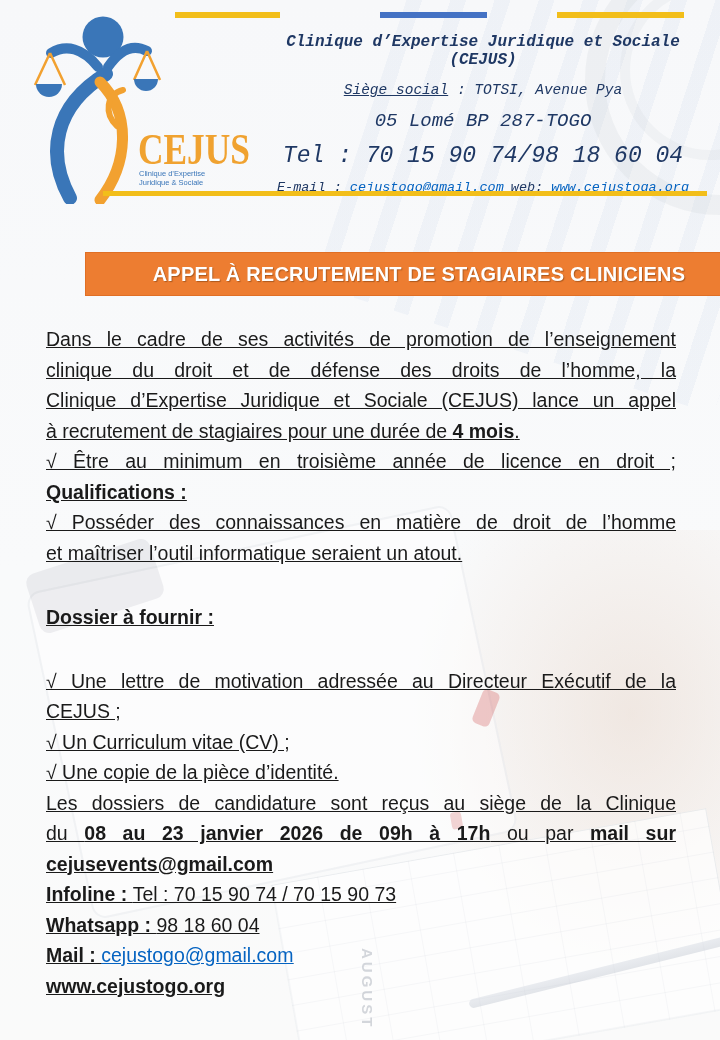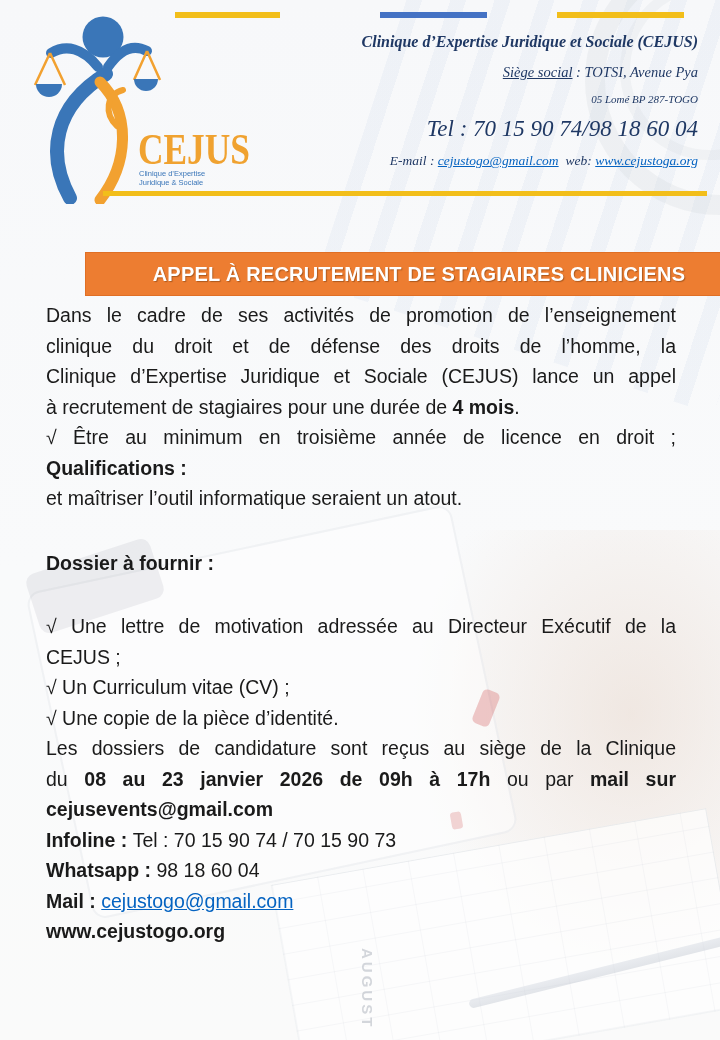--- a/index.html
+++ b/index.html
@@ -38,40 +38,40 @@
   .bg-red2{left:451px;top:812px;width:11px;height:17px;transform:rotate(-10deg);
     background:rgba(205,70,70,0.22);border-radius:3px;}
   
   .topbar{position:absolute;height:6px;top:12px;}
   .topbar.gold1{left:175px;width:105px;background:#F2BE1A;}
   .topbar.blue {left:380px;width:107px;background:#4472C4;}
   .topbar.gold2{left:557px;width:127px;background:#F2BE1A;}
   
   #logo{position:absolute;left:26px;top:6px;}
   
-  #letterhead{position:absolute;top:33px;right:22px;width:430px;text-align:right;
-    font-family:Liberation Serif, serif;font-style:italic;color:#1F3864;}
+  #letterhead{position:absolute;top:33px;right:22px;width:430px;text-align:center;
+    font-family:Liberation Mono, monospace;font-style:italic;color:#1F3864;}
   .lh-org{font-size:16px;font-weight:bold;margin-bottom:13px;}
   .lh-addr{font-size:14.5px;margin-bottom:12px;}
-  .lh-addr2{font-size:11px;margin-bottom:11px;}
+  .lh-addr2{font-size:19px;margin-bottom:11px;}
   .lh-tel{font-size:23px;margin-bottom:11px;}
   .lh-mail{font-size:13.5px;}
   .u{text-decoration:underline;}
   .lnk{color:#0563C1;text-decoration:underline;margin-top:48px;}
   .weblabel{margin-left:7px;}
   .gold-rule{position:absolute;left:103px;top:191px;width:604px;height:5px;background:#F2BE1A;}
   
   #banner{position:absolute;left:85px;top:252px;width:668px;height:44px;
     background:#ED7D31;border:1px solid #E06F25;box-sizing:border-box;
     display:flex;align-items:center;justify-content:center;}
   #banner span{color:#fff;font-weight:bold;font-size:20px;letter-spacing:.2px;
     text-shadow:1px 1px 1px rgba(120,60,15,.55);white-space:nowrap;}
   
-  #bodytext{position:absolute;left:46px;top:300px;width:630px;
-    font-size:19.5px;line-height:30.5px;color:#1a1a1a;}
+  #bodytext{position:absolute;left:46px;top:324px;width:630px;
+    font-size:19.5px;line-height:30.5px;color:#1a1a1a;text-decoration:underline;}
   .line{min-height:30.5px;}
   .just{text-align:justify;text-align-last:justify;}
   .b{font-weight:bold;}
   .mt-small{margin-top:34px;}
   .mb-big{margin-bottom:33px;}
 </style>
 </head>
 <body>
 
 <div id="page">
@@ -129,20 +129,21 @@
   </div>
 
   <div id="bodytext">
     <div class="line just">Dans le cadre de ses activités de promotion de l’enseignement</div>
     <div class="line just">clinique du droit et de défense des droits de l’homme, la</div>
     <div class="line just">Clinique d’Expertise Juridique et Sociale (CEJUS) lance un appel</div>
     <div class="line"><span>à recrutement de stagiaires pour une durée de </span><span class="b">4 mois</span><span>.</span></div>
 
     <div class="line just">√ Être au minimum en troisième année de licence en droit ;</div>
     <div class="line b">Qualifications :</div>
+    <div class="line just">√ Posséder des connaissances en matière de droit de l’homme</div>
     <div class="line">et maîtriser l’outil informatique seraient un atout.</div>
 
     <div class="line b mt-small mb-big">Dossier à fournir :</div>
 
     <div class="line just">√ Une lettre de motivation adressée au Directeur Exécutif de la</div>
     <div class="line">CEJUS ;</div>
     <div class="line">√ Un Curriculum vitae (CV) ;</div>
     <div class="line">√ Une copie de la pièce d’identité.</div>
 
     <div class="line just">Les dossiers de candidature sont reçus au siège de la Clinique</div>

